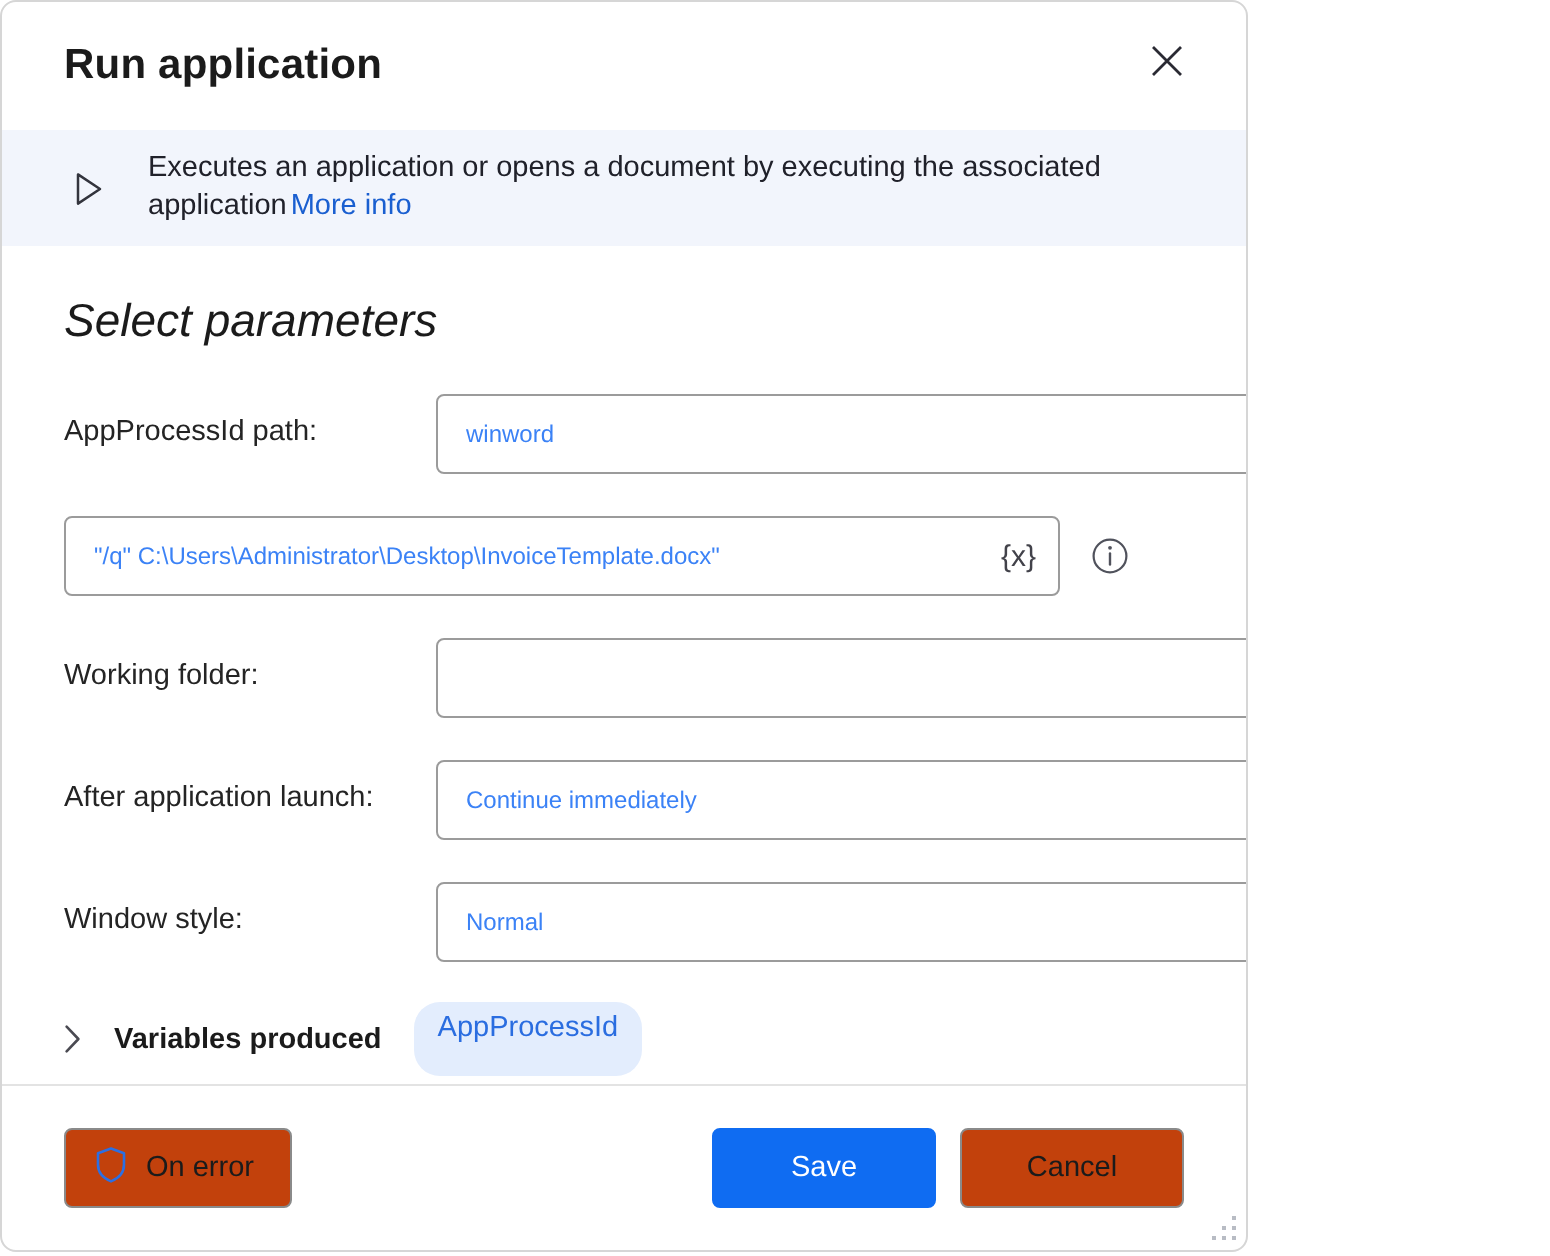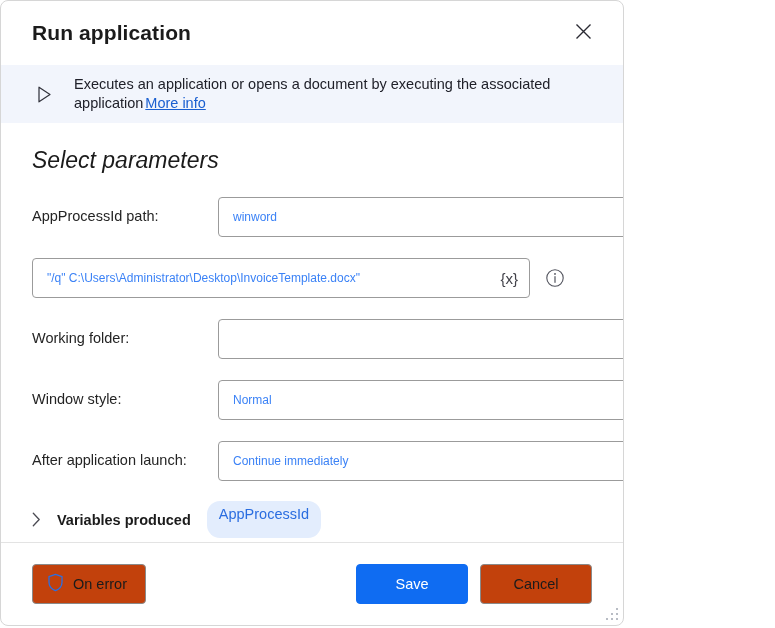--- a/index.html
+++ b/index.html
@@ -71,21 +71,20 @@
     justify-content: center;
     margin-right: 18px;
   }
   .banner-text {
     font-size: 14.5px;
     color: #20212a;
     line-height: 1.3;
   }
   .banner-link {
     color: #1a5fd0;
-    text-decoration: underline;
     cursor: pointer;
     margin-left: 2px;
   }
 
   
   .content {
     flex: 1 1 auto;
     padding: 24px 31px 0 31px;
     box-sizing: border-box;
     overflow: hidden;
@@ -309,20 +308,39 @@
       <div class="field-label">Working folder:</div>
       <div class="control">
         <div class="control-value" placeholder=""></div>
         <span class="adorn">
           <svg width="19" height="17" viewBox="0 0 19 17">
             <path d="M1.6 14.4 V3.1 H7.1 L8.9 5.3 H14.2 V7.1" fill="none" stroke="#3a3a42" stroke-width="1.15" stroke-linejoin="round" stroke-linecap="round"></path>
             <path d="M1.6 14.4 L4.5 7.3 H18 L15.1 14.4 Z" fill="none" stroke="#3a3a42" stroke-width="1.15" stroke-linejoin="round"></path>
           </svg>
         </span>
         <span class="adorn var">{x}</span>
+      </div>
+      <span class="info-icon">
+        <svg width="20" height="20" viewBox="0 0 20 20">
+            <circle cx="10" cy="10" r="8.2" fill="none" stroke="#50525c" stroke-width="1.1"></circle>
+            <circle cx="10" cy="5.9" r="0.95" fill="#50525c"></circle>
+            <path d="M10 8.7 V14.3" stroke="#50525c" stroke-width="1.2" stroke-linecap="round"></path>
+          </svg>
+      </span>
+    </div>
+
+    <div class="field-row">
+      <div class="field-label">After application launch:</div>
+      <div class="control dropdown">
+        <div class="control-value">Continue immediately</div>
+        <span class="adorn chev">
+          <svg width="17" height="11" viewBox="0 0 17 11">
+              <path d="M1.4 1.6 L8.5 9 L15.6 1.6" fill="none" stroke="#33343d" stroke-width="1.35" stroke-linecap="round" stroke-linejoin="round"></path>
+            </svg>
+        </span>
       </div>
       <span class="info-icon">
         <svg width="20" height="20" viewBox="0 0 20 20">
             <circle cx="10" cy="10" r="8.2" fill="none" stroke="#50525c" stroke-width="1.1"></circle>
             <circle cx="10" cy="5.9" r="0.95" fill="#50525c"></circle>
             <path d="M10 8.7 V14.3" stroke="#50525c" stroke-width="1.2" stroke-linecap="round"></path>
           </svg>
       </span>
     </div>
 
@@ -338,39 +356,20 @@
       </div>
       <span class="info-icon">
         <svg width="20" height="20" viewBox="0 0 20 20">
             <circle cx="10" cy="10" r="8.2" fill="none" stroke="#50525c" stroke-width="1.1"></circle>
             <circle cx="10" cy="5.9" r="0.95" fill="#50525c"></circle>
             <path d="M10 8.7 V14.3" stroke="#50525c" stroke-width="1.2" stroke-linecap="round"></path>
           </svg>
       </span>
     </div>
 
-    <div class="field-row">
-      <div class="field-label">After application launch:</div>
-      <div class="control dropdown">
-        <div class="control-value">Continue immediately</div>
-        <span class="adorn chev">
-          <svg width="17" height="11" viewBox="0 0 17 11">
-              <path d="M1.4 1.6 L8.5 9 L15.6 1.6" fill="none" stroke="#33343d" stroke-width="1.35" stroke-linecap="round" stroke-linejoin="round"></path>
-            </svg>
-        </span>
-      </div>
-      <span class="info-icon">
-        <svg width="20" height="20" viewBox="0 0 20 20">
-            <circle cx="10" cy="10" r="8.2" fill="none" stroke="#50525c" stroke-width="1.1"></circle>
-            <circle cx="10" cy="5.9" r="0.95" fill="#50525c"></circle>
-            <path d="M10 8.7 V14.3" stroke="#50525c" stroke-width="1.2" stroke-linecap="round"></path>
-          </svg>
-      </span>
-    </div>
-
     <div class="vars-row">
       <span class="vars-chevron">
         <svg width="9" height="15" viewBox="0 0 9 15">
             <path d="M1.3 1.3 L7.2 7.5 L1.3 13.7" fill="none" stroke="#4a4a52" stroke-width="1.3" stroke-linecap="round" stroke-linejoin="round"></path>
           </svg>
       </span>
       <span class="vars-label">Variables produced</span>
       <span class="var-chip">AppProcessId</span>
     </div>
   </div>

